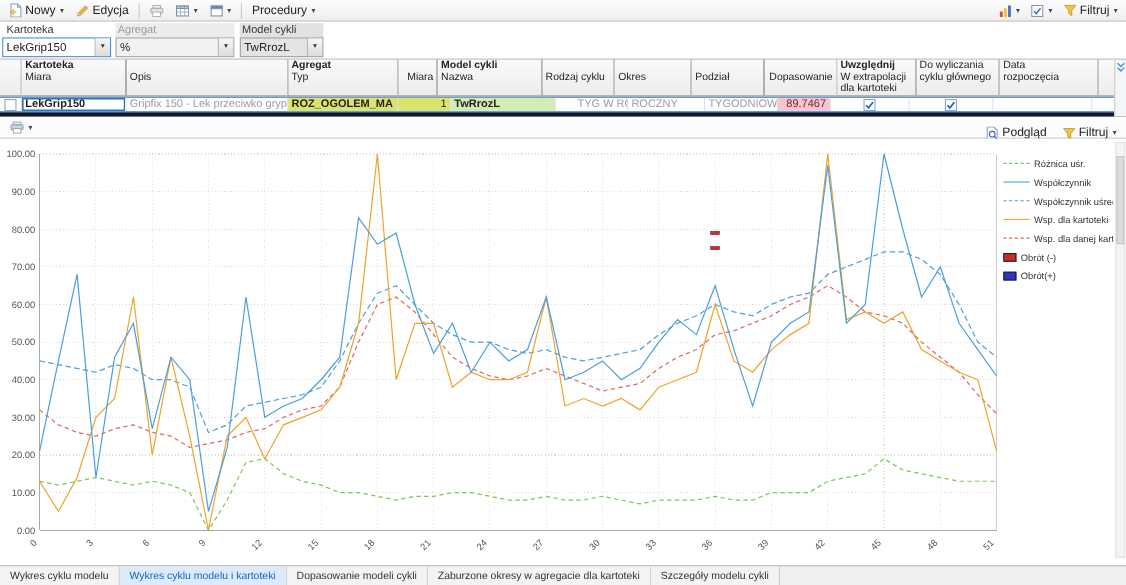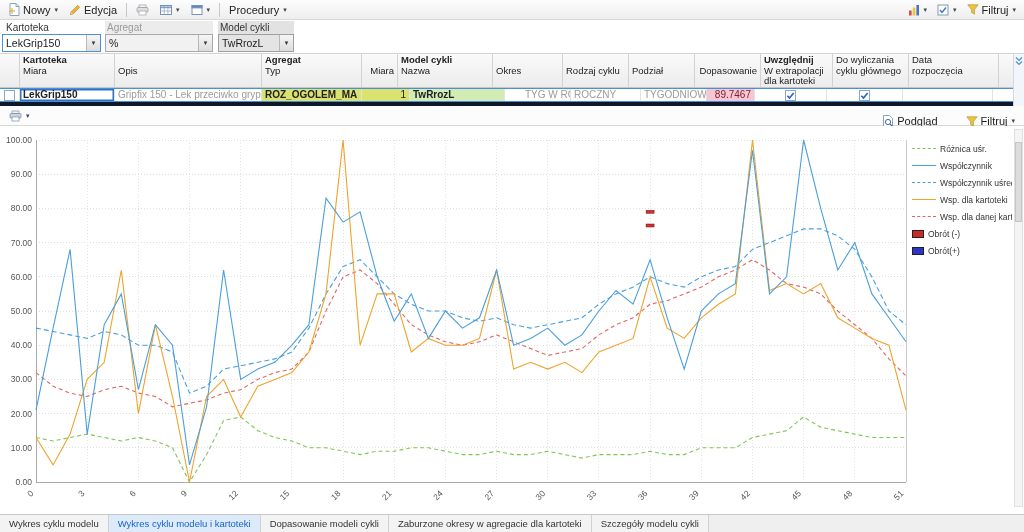--- a/index.html
+++ b/index.html
@@ -49,21 +49,21 @@
   .c-miara { background: var(--hl-yellow, #dbe36e); text-align: right; }
   .c-nazwa { background: var(--hl-green, #d2ecb4); font-weight: bold; }
   .c-dopasowanie { background: var(--hl-pink, #f6c6d2); text-align: right; color: #7d2030; }
   .cbx { width: 11px; height: 11px; border: 1px solid #8fa6c2; background: #fff; display: inline-flex; align-items: center; justify-content: center; }
   .grid-rail { position: absolute; top: 54px; right: 0; width: 11px; height: 52px; background: #f2f5f9;
                border-left: 1px solid #d8d8d8; display: flex; flex-direction: column; align-items: center; padding-top: 2px; }
 
   
   .chart-toolbar { position: absolute; top: 106px; left: 0; right: 0; height: 20px; background: #fcfcfc;
                    border-bottom: 1px solid #d8d8d8; display: flex; align-items: center; padding: 0 4px; }
-  .ct-right { margin-left: auto; display: flex; align-items: center; gap: 18px; margin-top: 11px; }
+  .ct-right { margin-left: auto; display: flex; align-items: center; gap: 4px; margin-top: 11px; }
 
   
   .chart-area { position: absolute; top: 126px; left: 0; width: 1024px; height: 388px; background: #fff; }
   #chart-svg { position: absolute; left: 0; top: 0; }
   .legend { position: absolute; left: 912px; top: 14px; width: 100px; font-size: 8.5px; color: #333; }
   .lg-item { display: flex; align-items: center; gap: 4px; height: 17px; white-space: nowrap; overflow: hidden; }
   .lg-line { width: 24px; flex: 0 0 24px; height: 0; }
   .lg-box { width: 12px; flex: 0 0 12px; height: 8px; border: 1px solid #222; }
   .v-scroll { position: absolute; right: 1px; top: 3px; width: 9px; height: 378px; background: #f4f4f4; border: 1px solid #e0e0e0; }
   .v-thumb { width: 100%; height: 80px; background: #dcdcdc; border: 1px solid #c6c6c6; margin-top: 12px; }
@@ -188,22 +188,22 @@
   </div>
 
   <div class="grid">
     <div class="g-head" id="grid-head">
         <div class="h-cell" style="width: 20px;"><div class="h-group">&nbsp;</div><div class="h-name"></div></div>
         <div class="h-cell" style="width: 95px;"><div class="h-group">Kartoteka</div><div class="h-name">Miara</div></div>
         <div class="h-cell" style="width: 147px;"><div class="h-group">&nbsp;</div><div class="h-name">Opis</div></div>
         <div class="h-cell" style="width: 100px;"><div class="h-group">Agregat</div><div class="h-name">Typ</div></div>
         <div class="h-cell" style="width: 36px;"><div class="h-group">&nbsp;</div><div class="h-name ta-r">Miara</div></div>
         <div class="h-cell" style="width: 95px;"><div class="h-group">Model cykli</div><div class="h-name">Nazwa</div></div>
+        <div class="h-cell" style="width: 66px;"><div class="h-group">&nbsp;</div><div class="h-name">Rodzaj cyklu</div></div>
         <div class="h-cell" style="width: 70px;"><div class="h-group">&nbsp;</div><div class="h-name">Okres</div></div>
-        <div class="h-cell" style="width: 66px;"><div class="h-group">&nbsp;</div><div class="h-name">Rodzaj cyklu</div></div>
         <div class="h-cell" style="width: 66px;"><div class="h-group">&nbsp;</div><div class="h-name">Podział</div></div>
         <div class="h-cell" style="width: 66px;"><div class="h-group">&nbsp;</div><div class="h-name ta-r">Dopasowanie</div></div>
         <div class="h-cell" style="width: 72px;"><div class="h-group">Uwzględnij</div><div class="h-name">W extrapolacji
 dla kartoteki</div></div>
         <div class="h-cell" style="width: 76px;"><div class="h-name">Do wyliczania
 cyklu głównego</div></div>
         <div class="h-cell" style="width: 90px;"><div class="h-name">Data
 rozpoczęcia</div></div>
         <div class="h-cell h-fill"></div>
       </div>

